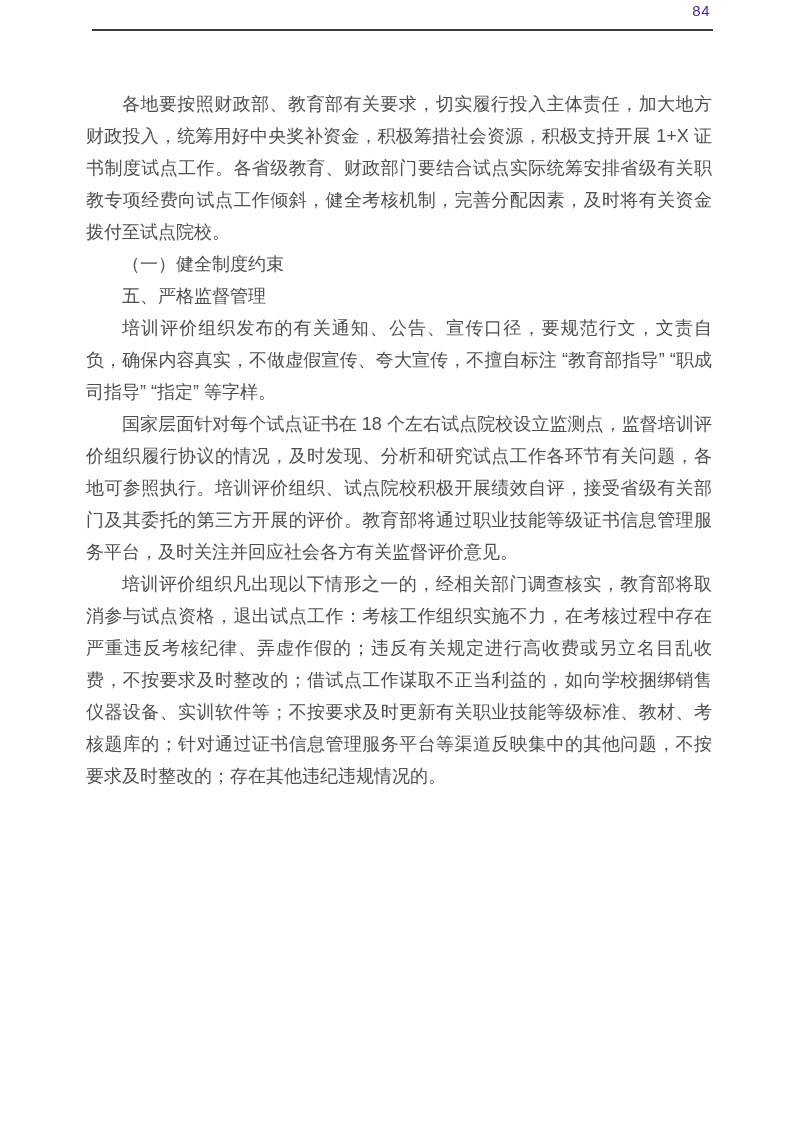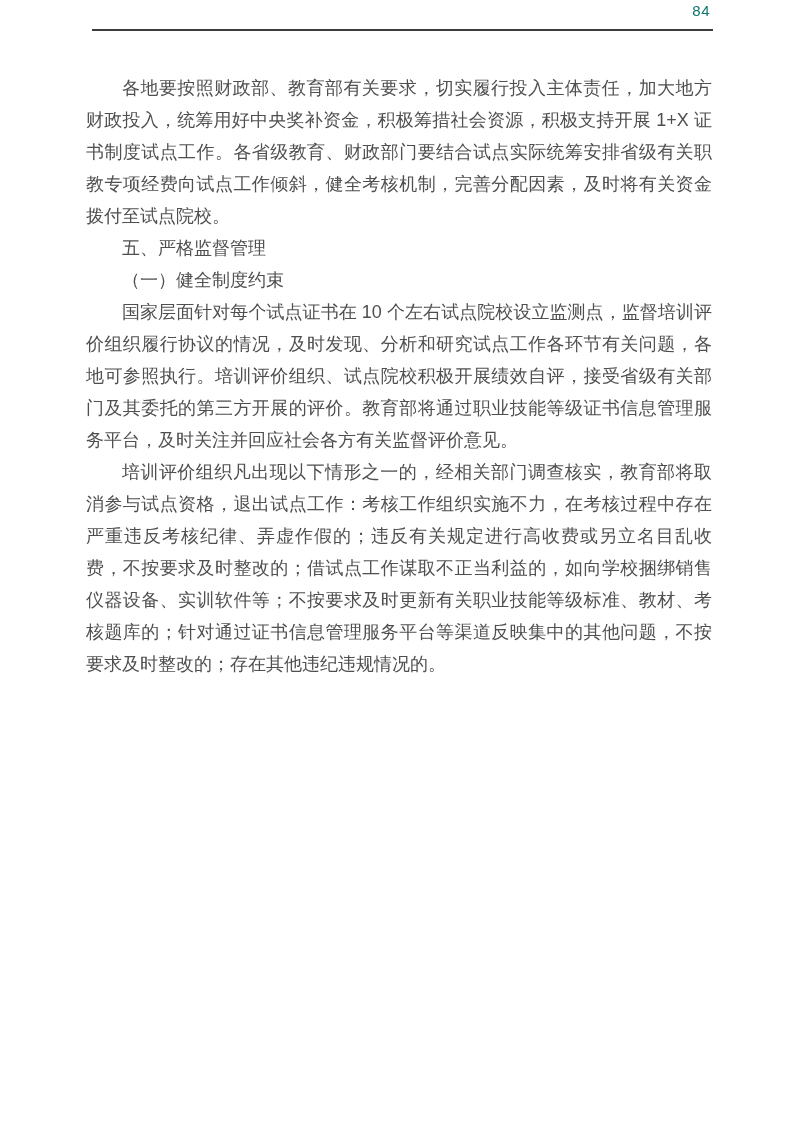--- a/index.html
+++ b/index.html
@@ -18,40 +18,41 @@
     letter-spacing:0.5px;
   }
   .header-rule {
     position:absolute;
     left:92px; top:29px;
     width:621px; height:2px;
     background:#3c3c3c;
   }
   .doc-body {
     position:absolute;
-    left:86px; top:72px;
+    left:86px; top:88px;
     width:626px;
     font-size:18px;
     line-height:32px;
     color:#4f4f4f;
     text-align:justify;
     text-justify:inter-ideograph;
     word-break:break-all;
   }
   .para {
     margin:0;
     text-indent:2em;
   }
 </style>
 </head>
 <body style="background: rgb(255, 255, 255);">
 
-<div class="page-number" style="color: #0f766e;">84</div>
+<div class="page-number" style="color: #4c1d95;">84</div>
 
 <div class="header-rule" style="background: rgb(60, 60, 60);"></div>
 
 <div class="doc-body" style="color: rgb(79, 79, 79);">
     <p class="para">各地要按照财政部、教育部有关要求，切实履行投入主体责任，加大地方财政投入，统筹用好中央奖补资金，积极筹措社会资源，积极支持开展 1+X 证书制度试点工作。各省级教育、财政部门要结合试点实际统筹安排省级有关职教专项经费向试点工作倾斜，健全考核机制，完善分配因素，及时将有关资金拨付至试点院校。</p>
+    <p class="para">（一）健全制度约束</p>
     <p class="para">五、严格监督管理</p>
-    <p class="para">（一）健全制度约束</p>
-    <p class="para">国家层面针对每个试点证书在 10 个左右试点院校设立监测点，监督培训评价组织履行协议的情况，及时发现、分析和研究试点工作各环节有关问题，各地可参照执行。培训评价组织、试点院校积极开展绩效自评，接受省级有关部门及其委托的第三方开展的评价。教育部将通过职业技能等级证书信息管理服务平台，及时关注并回应社会各方有关监督评价意见。</p>
+    <p class="para">培训评价组织发布的有关通知、公告、宣传口径，要规范行文，文责自负，确保内容真实，不做虚假宣传、夸大宣传，不擅自标注 “教育部指导” “职成司指导” “指定” 等字样。</p>
+    <p class="para">国家层面针对每个试点证书在 18 个左右试点院校设立监测点，监督培训评价组织履行协议的情况，及时发现、分析和研究试点工作各环节有关问题，各地可参照执行。培训评价组织、试点院校积极开展绩效自评，接受省级有关部门及其委托的第三方开展的评价。教育部将通过职业技能等级证书信息管理服务平台，及时关注并回应社会各方有关监督评价意见。</p>
     <p class="para">培训评价组织凡出现以下情形之一的，经相关部门调查核实，教育部将取消参与试点资格，退出试点工作：考核工作组织实施不力，在考核过程中存在严重违反考核纪律、弄虚作假的；违反有关规定进行高收费或另立名目乱收费，不按要求及时整改的；借试点工作谋取不正当利益的，如向学校捆绑销售仪器设备、实训软件等；不按要求及时更新有关职业技能等级标准、教材、考核题库的；针对通过证书信息管理服务平台等渠道反映集中的其他问题，不按要求及时整改的；存在其他违纪违规情况的。</p>
   </div>
 
 </body></html>

